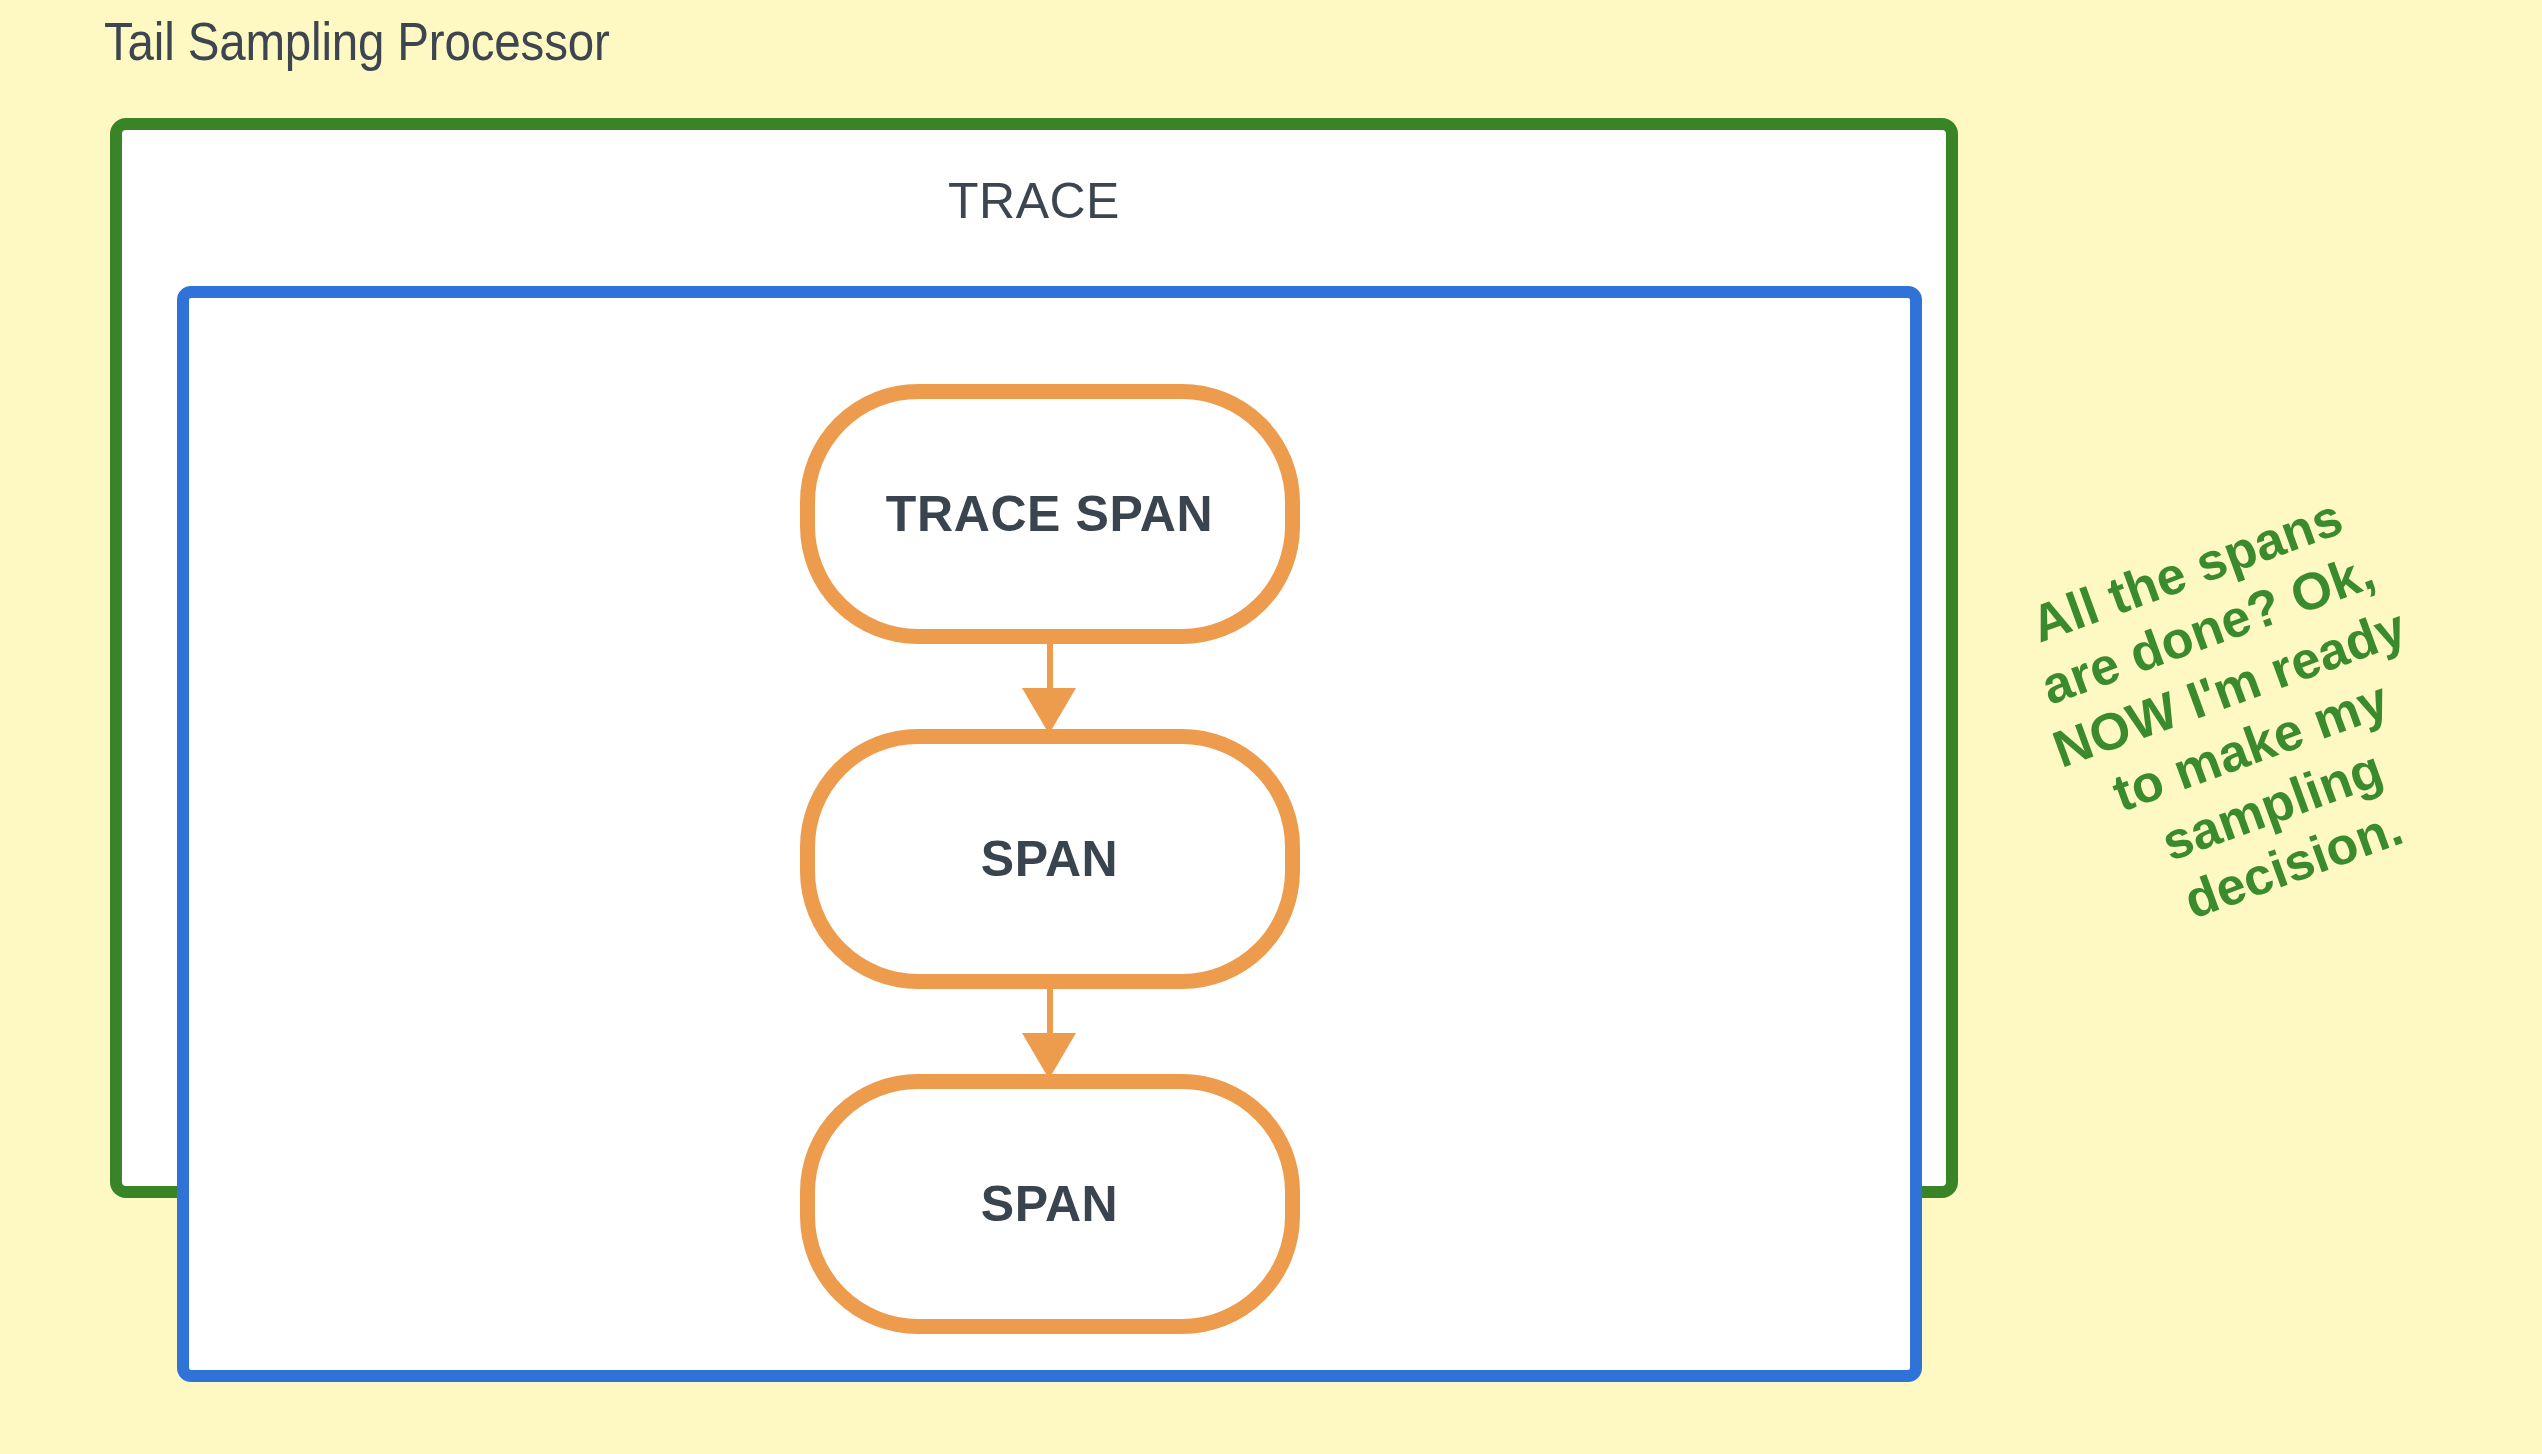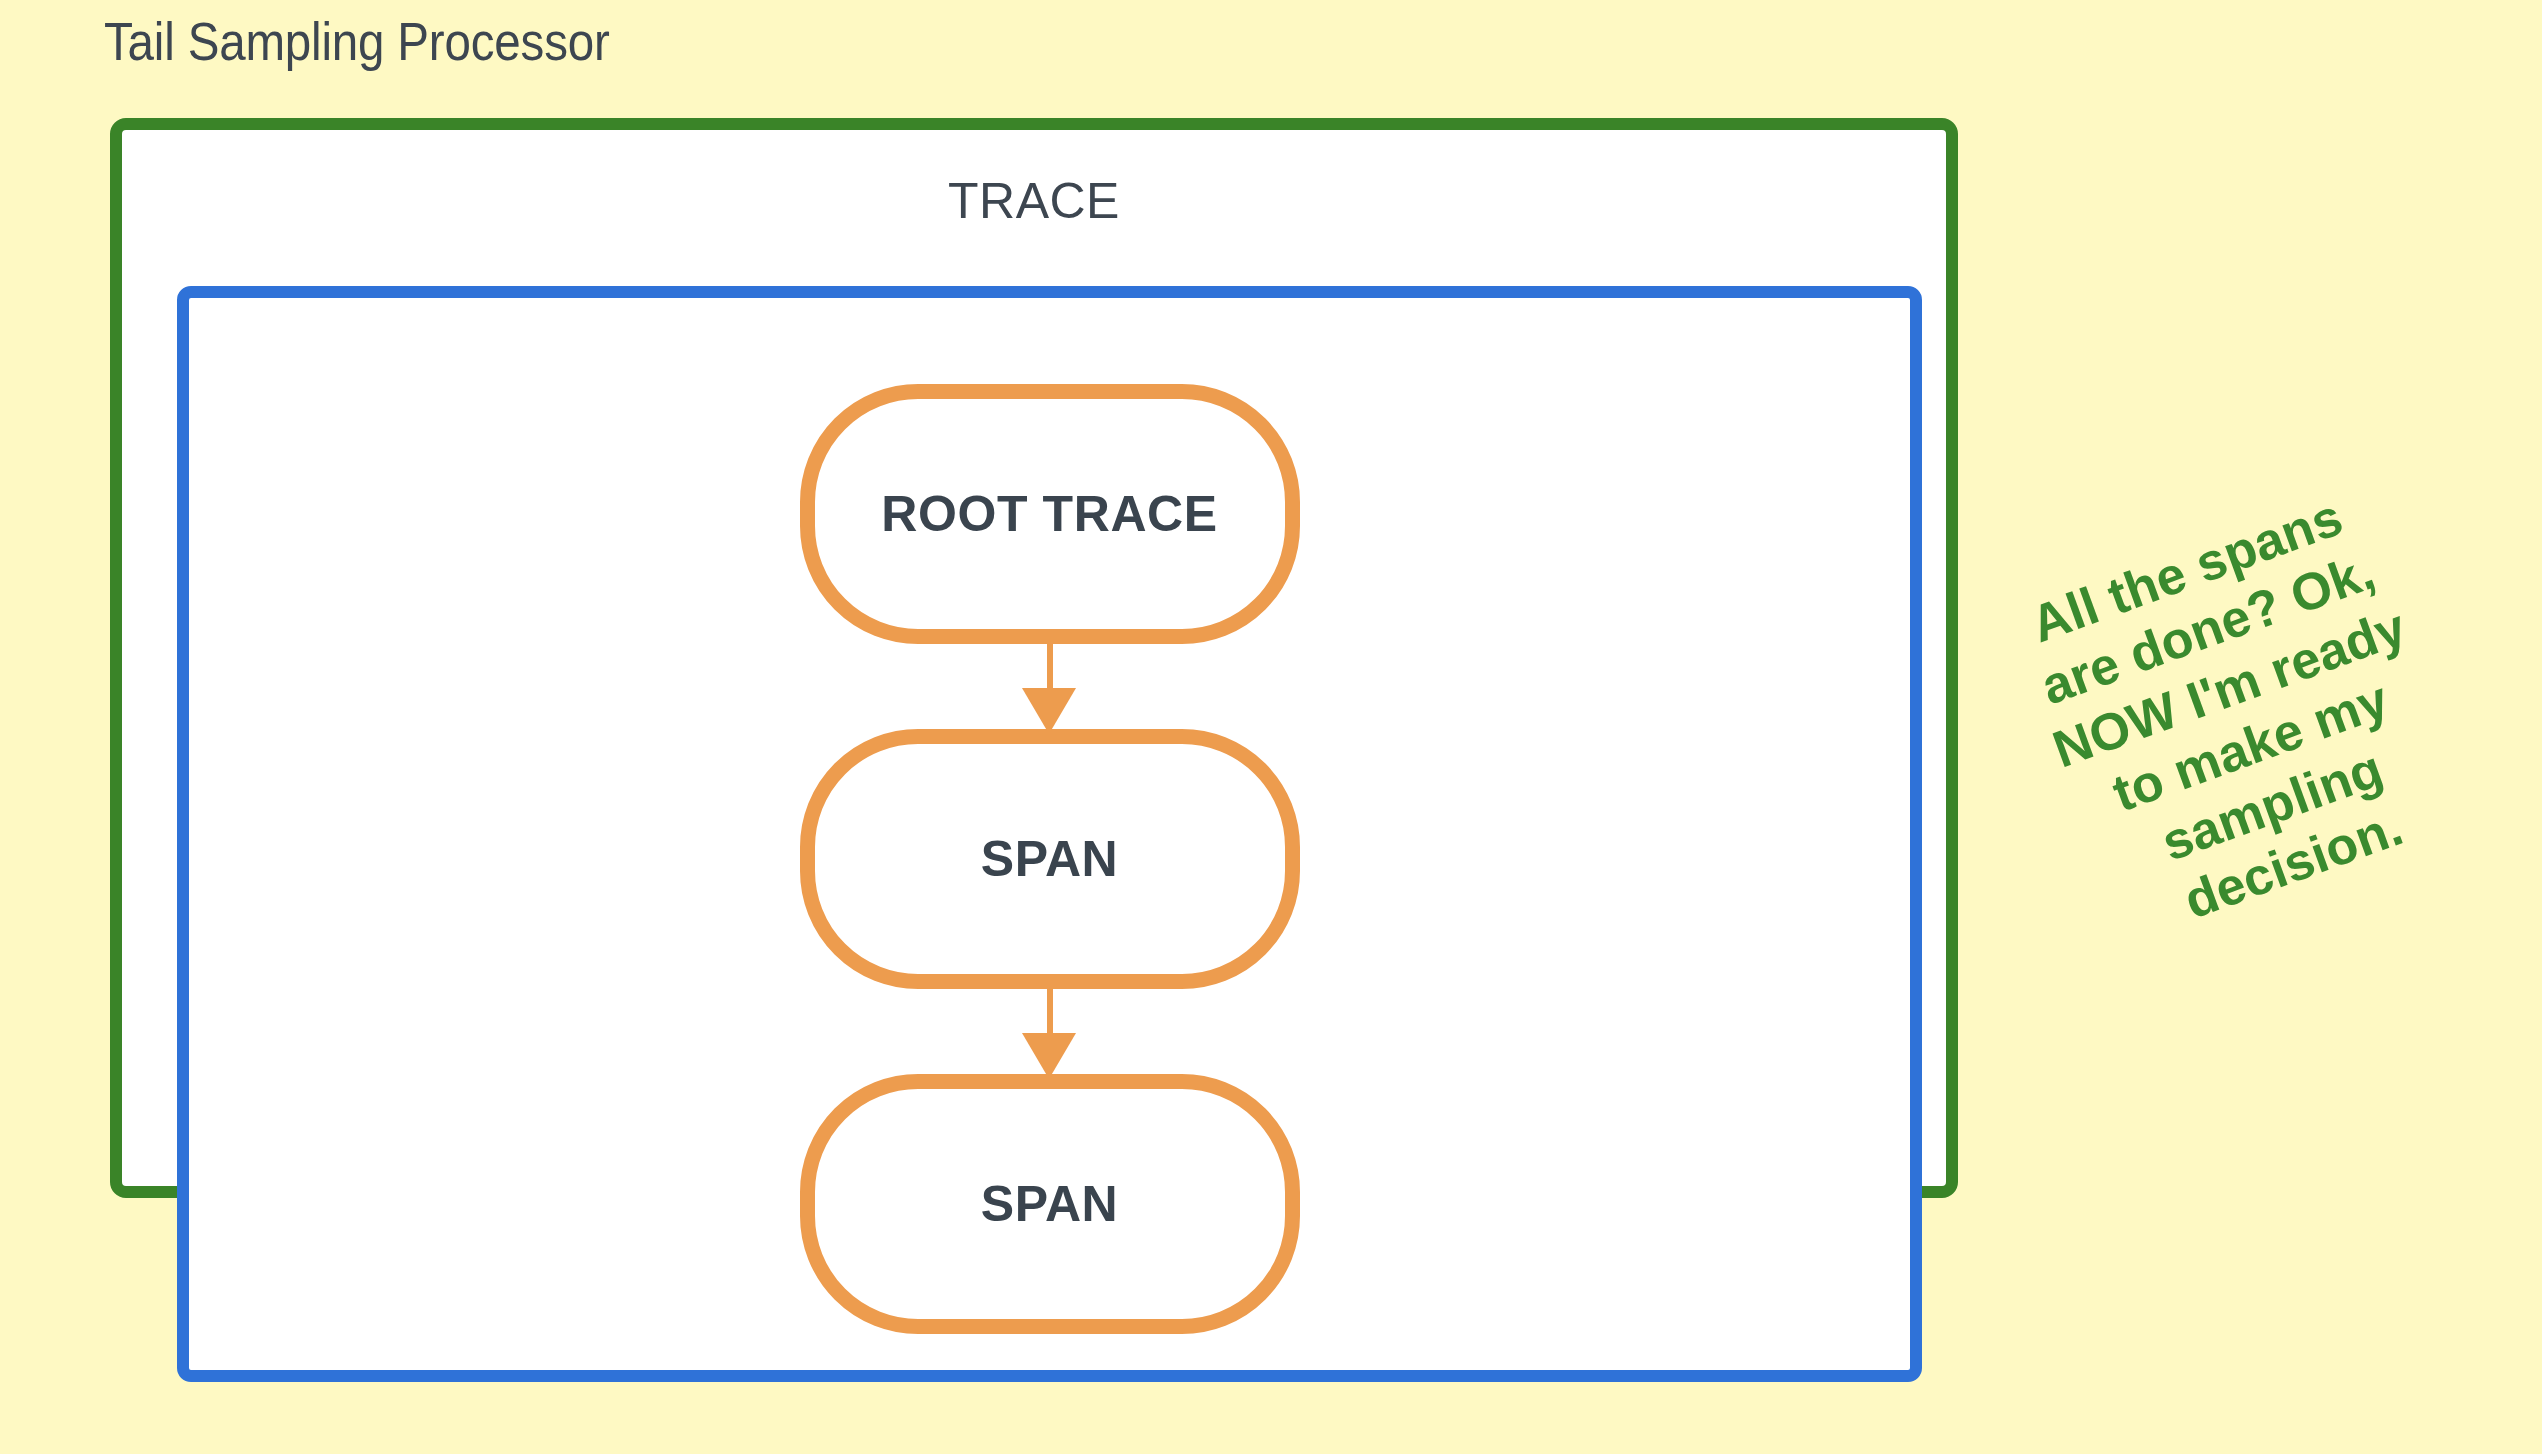--- a/index.html
+++ b/index.html
@@ -167,21 +167,21 @@
 
   <div class="processor-box">
 
     <div class="trace-label">TRACE</div>
 
     <div class="trace-box">
 
       <div class="span-stack">
 
         <div class="span-node n1">
-          <span class="span-label">ROOT TRACE</span>
+          <span class="span-label">TRACE SPAN</span>
         </div>
 
         <div class="span-arrow a1">
           <div class="shaft"></div>
           <div class="head"></div>
         </div>
 
         <div class="span-node n2">
           <span class="span-label">SPAN</span>
         </div>

